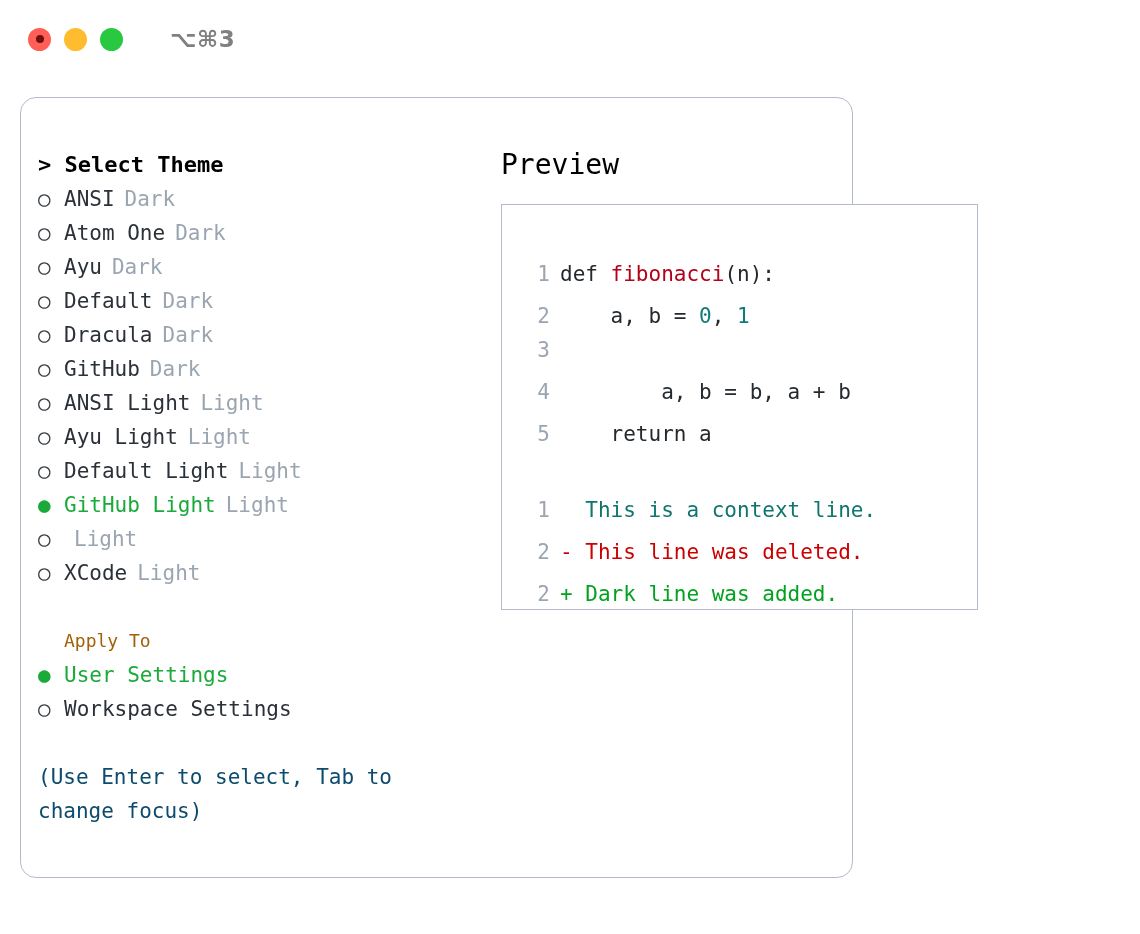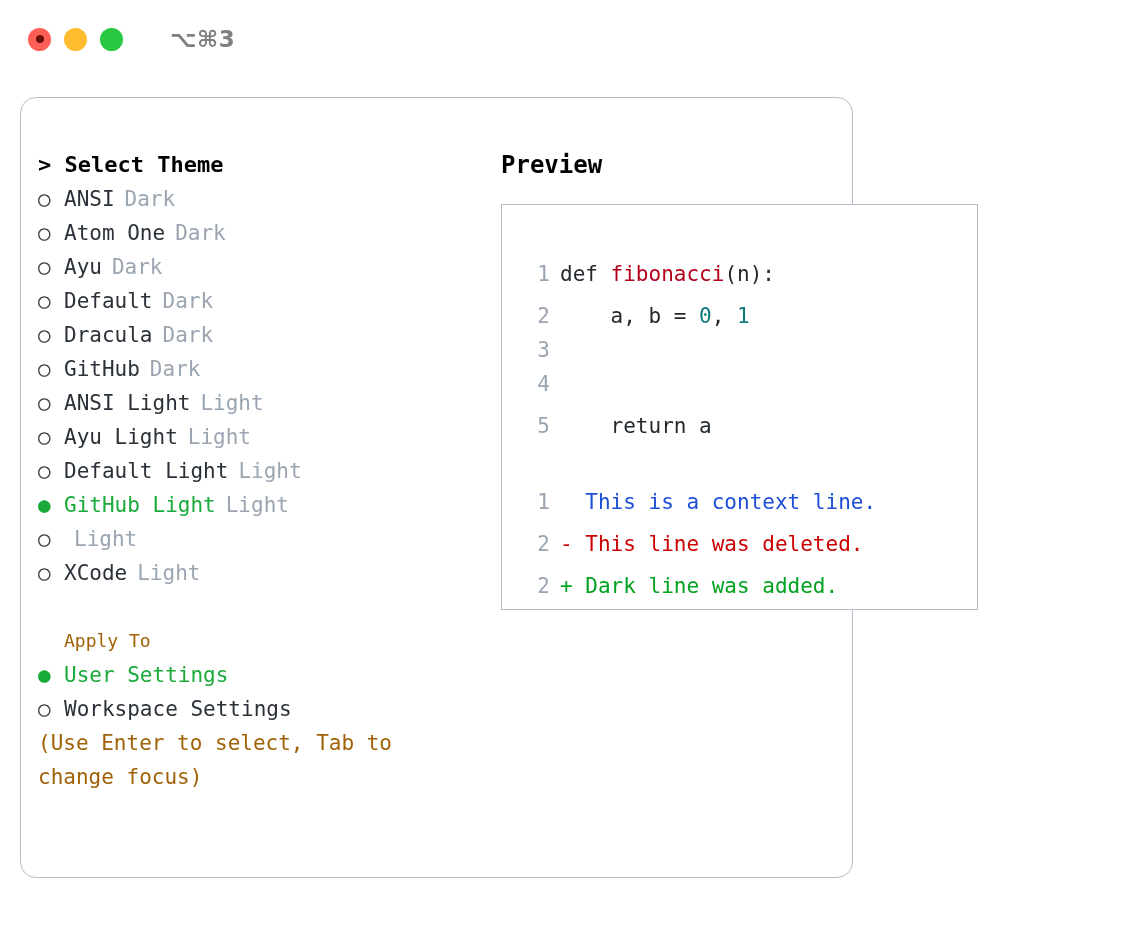--- a/index.html
+++ b/index.html
@@ -130,37 +130,38 @@
     font-size: 18px;
     color: #a16207;
     line-height: 34px;
     padding-left: 26px;
     white-space: pre;
   }
 
   .spacer-sm { height: 34px; }
 
   .hint {
-    font-size: 21px;
-    color: #a16207;
+    margin-top: 34px;
+    font-size: 21px;
+    color: #0c4a6e;
     line-height: 34px;
     width: 412px;
     white-space: pre-wrap;
   }
 
   
   .right-col {
     position: absolute;
     left: 480px;
     top: 50px;
     width: 500px;
   }
   .preview-title {
-    font-size: 24px;
-    font-weight: bold;
+    font-size: 28px;
+    font-weight: normal;
     color: #000000;
     line-height: 34px;
   }
   .preview-box {
     margin-top: 22px;
     width: 477px;
     height: 406px;
     border: 1.5px solid #b3bcc8;
     box-sizing: border-box;
     background: #ffffff;
@@ -179,21 +180,21 @@
     flex: none;
     text-align: right;
     margin-right: 10px;
   }
   .code-text { white-space: pre; margin-top: 8px; }
   .t-plain { color: #24292e; }
   .t-kw    { color: #24292e; }
   .t-fn    { color: #b3001b; }
   .t-num   { color: #0f7b78; }
   .t-call  { color: #1f93c9; }
-  .t-ctx   { color: #1d4ed8; }
+  .t-ctx   { color: #0f766e; }
   .t-del   { color: #cc0000; }
   .t-add   { color: #00a21f; }
   .code-gap { height: 34px; }
 </style>
 </head>
 <body>
 
 <div class="window">
 
   <div class="titlebar">
@@ -239,21 +240,21 @@
         <div class="hint">(Use Enter to select, Tab to change focus)</div>
       </div>
 
       <div class="right-col">
         <div class="preview-title">Preview</div>
         <div class="preview-box">
           <div id="code-sample">
               <div class="code-line"><span class="ln">1</span><span class="code-text"><span class="t-kw">def </span><span class="t-fn">fibonacci</span><span class="t-plain">(n):</span></span></div>
               <div class="code-line"><span class="ln">2</span><span class="code-text"><span class="t-plain">    a, b = </span><span class="t-num">0</span><span class="t-plain">, </span><span class="t-num">1</span></span></div>
               <div class="code-line"><span class="ln">3</span></div>
-              <div class="code-line"><span class="ln">4</span></div>
+              <div class="code-line"><span class="ln">4</span><span class="code-text"><span class="t-plain">        a, b = b, a + b</span></span></div>
               <div class="code-line"><span class="ln">5</span><span class="code-text"><span class="t-plain">    return a</span></span></div>
             </div>
           <div class="code-gap"></div>
           <div id="diff-sample">
               <div class="code-line"><span class="ln">1</span><span class="code-text"><span class="t-ctx">  This is a context line.</span></span></div>
               <div class="code-line"><span class="ln">2</span><span class="code-text"><span class="t-del">- This line was deleted.</span></span></div>
               <div class="code-line"><span class="ln">2</span><span class="code-text"><span class="t-add">+ Dark line was added.</span></span></div>
             </div>
         </div>
       </div>

